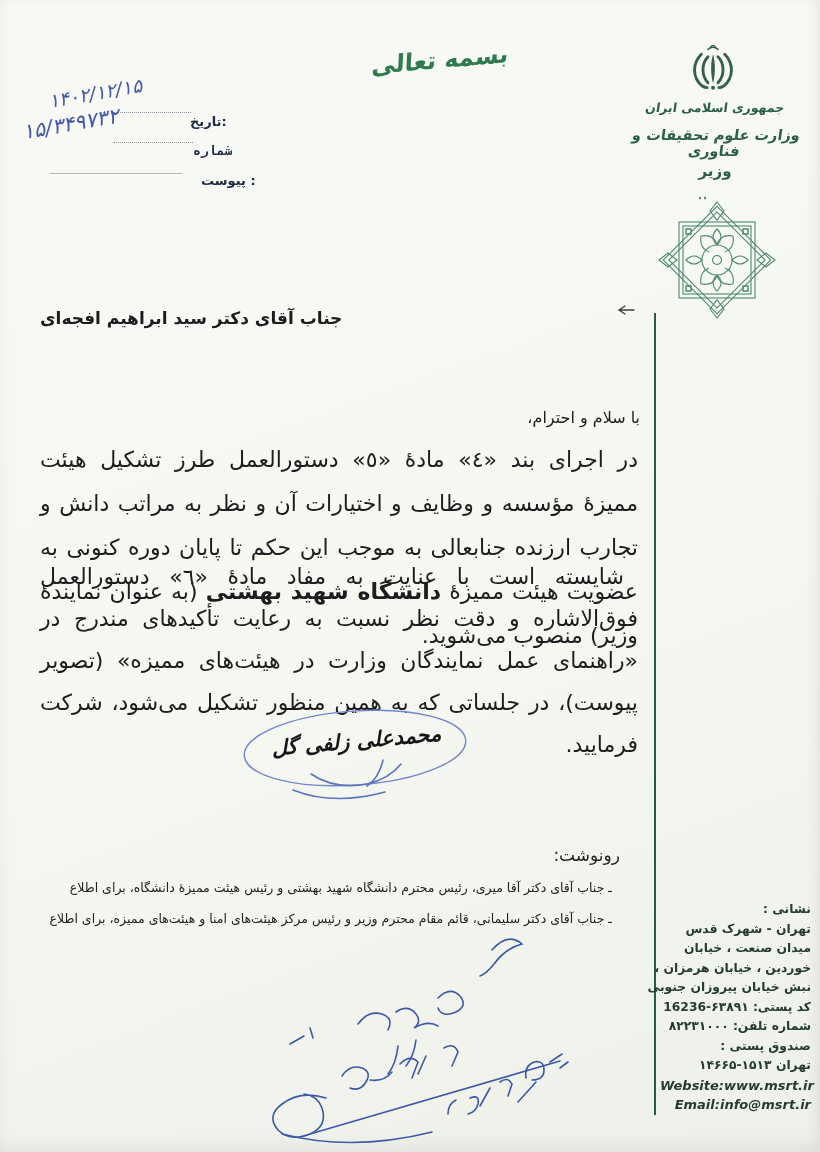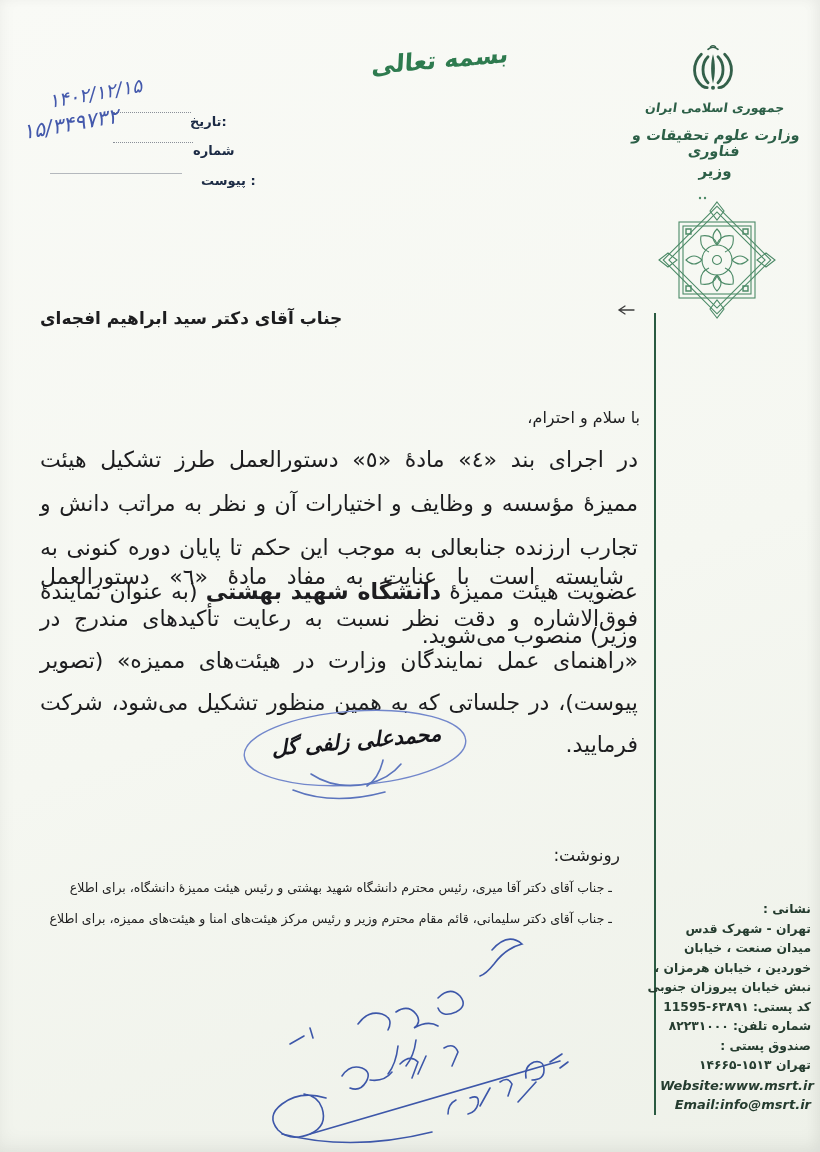--- a/index.html
+++ b/index.html
@@ -11,21 +11,21 @@
   }
   .abs{position:absolute;}
   
   .h-country{left:630px;top:100px;width:170px;text-align:center;font-size:12.5px;font-weight:bold;color:#2c5f47;transform:skewX(-8deg);}
   .h-ministry{left:625px;top:127px;width:180px;text-align:center;font-size:14.5px;font-weight:bold;color:#2c5f47;transform:skewX(-8deg);}
   .h-minister{left:630px;top:162px;width:170px;text-align:center;font-size:15px;font-weight:bold;color:#2c5f47;letter-spacing:7px;}
   .besmeleh{left:360px;top:46px;width:160px;text-align:center;font-size:24px;font-weight:bold;color:#2e7b4f;transform:rotate(-5deg) skewX(-8deg);}
   
   .meta-label{font-size:13px;font-weight:bold;color:#1c2b45;margin-top:15px;}
   .lbl-date{left:190px;top:99px;}
-  .lbl-number{left:193px;top:128px;}
+  .lbl-number{left:193px;top:128px;font-family:Liberation Mono, monospace;}
   .lbl-attach{left:201px;top:158px;}
   .meta-line{border-bottom:1px dotted #8a8f98;height:1px;}
   .line-date{left:113px;top:111px;width:78px;}
   .line-number{left:113px;top:141px;width:80px;}
   .line-attach{left:50px;top:172px;width:132px;border-bottom:1px solid #b4b8bd;}
   .hand{color:#4459ac;font-style:italic;direction:ltr;unicode-bidi:isolate;white-space:nowrap;}
   .hand-date{left:48px;top:82px;font-size:19px;transform:rotate(-10deg);letter-spacing:2px;}
   .hand-number{left:22px;top:112px;font-size:21px;transform:rotate(-10deg);letter-spacing:2px;}
   
   .divider-v{left:654px;top:313px;width:2px;height:802px;background:#2a5a41;}
@@ -148,21 +148,21 @@
       <path d="M296,150 q-2,-12 8,-16 q10,-2 10,8 q0,10 -12,10 m18,-18 l12,-8 m-2,14 l8,-6"></path>
     </g>
   </svg>
 
   <div class="abs rtl sidebar">
     <div class="sb-line">نشانی :</div>
     <div class="sb-line">تهران - شهرک قدس</div>
     <div class="sb-line">میدان صنعت ، خیابان</div>
     <div class="sb-line">خوردین ، خیابان هرمزان ،</div>
     <div class="sb-line">نبش خیابان پیروزان جنوبی</div>
-    <div class="sb-line"><span>کد پستی:</span> <span class="num">11595-۶۳۸۹۱</span></div>
+    <div class="sb-line"><span>کد پستی:</span> <span class="num">16236-۶۳۸۹۱</span></div>
     <div class="sb-line"><span>شماره تلفن:</span> <span class="num">۸۲۲۳۱۰۰۰</span></div>
     <div class="sb-line">صندوق پستی :</div>
     <div class="sb-line"><span>تهران</span> <span class="num">۱۴۶۶۵-۱۵۱۳</span></div>
     <div class="sb-line sb-latin">Website:www.msrt.ir</div>
     <div class="sb-line sb-latin">Email:info@msrt.ir</div>
   </div>
 
 </div>
 
 </body></html>

